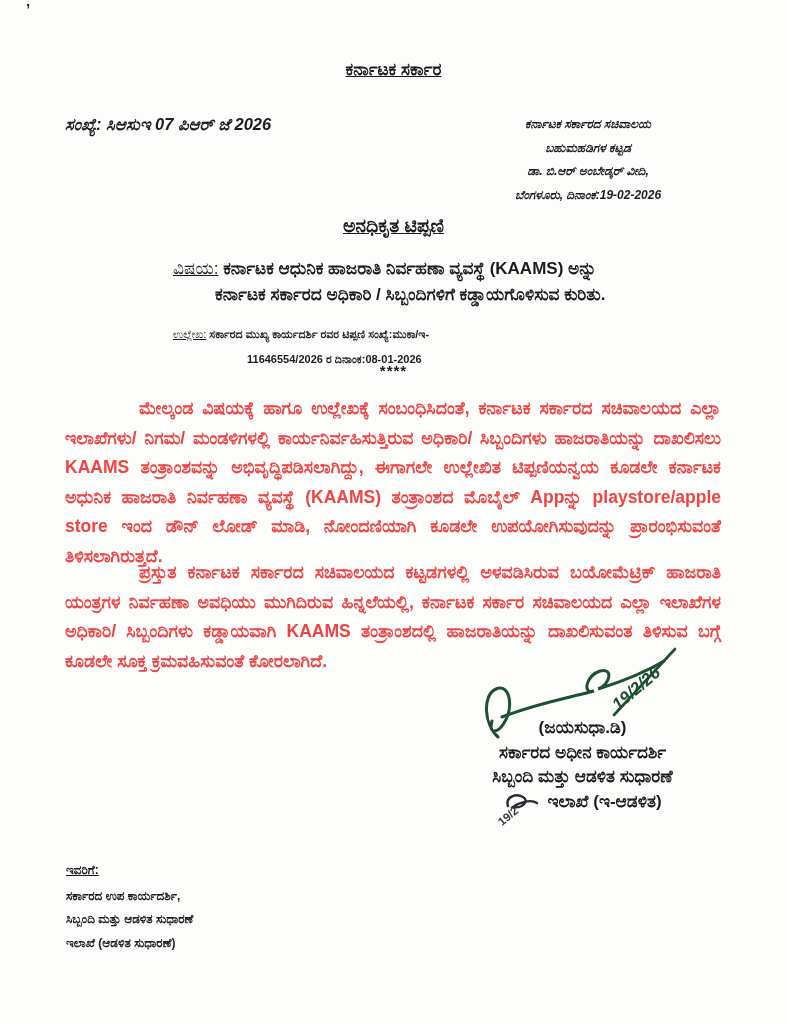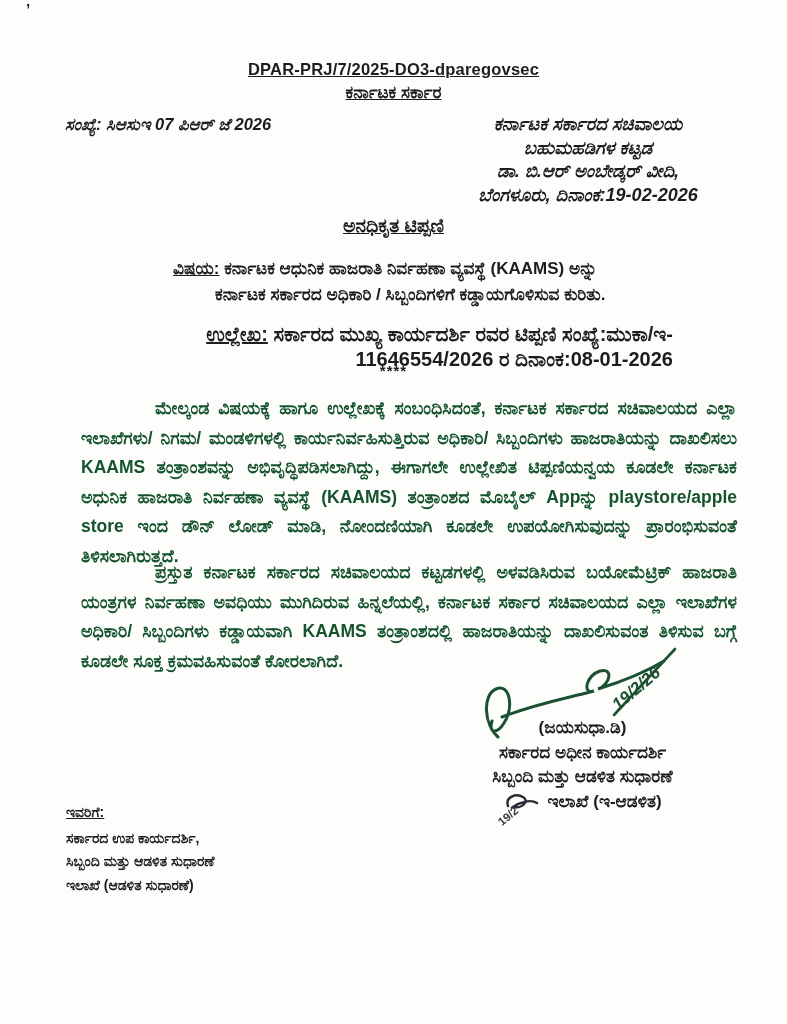--- a/index.html
+++ b/index.html
@@ -27,73 +27,71 @@
   }
   .gov-name {
     font-size:17px; font-weight:700; text-decoration:underline;
   }
   .meta-row {
     position:absolute; top:113px; left:65px; right:68px;
     display:flex; justify-content:space-between; align-items:flex-start;font-style:italic;
   }
   .number-line { font-size:16.5px; font-weight:600; padding-top:2px; }
   .address-block {
-    text-align:center; font-size:18px; font-weight:600;
+    text-align:center; font-size:12px; font-weight:600;
     line-height:23.5px; width:262px;
   }
   .note-title {
     position:absolute; top:215px; left:0; width:100%;
     text-align:center; font-size:19px; font-weight:700;
     text-decoration:underline;
   }
   .subject-block { position:absolute; top:256px; left:173px; width:500px; font-size:17px; font-weight:600; line-height:26px; }
-  .ref-block     { position:absolute; top:322px; left:173px; width:500px; font-size:20px; font-weight:600; line-height:25px;text-align:right; }
-  .block-label   { font-weight:700; text-decoration:underline; }
+  .ref-block     { position:absolute; top:322px; left:173px; width:500px; font-size:11px; font-weight:600; line-height:25px; }
+  .block-label   { font-weight:400; text-decoration:underline; }
   .indent-2 { margin-left:42px; }
   .indent-3 { margin-left:74px; }
   .stars {
     position:absolute; top:362px; left:0; width:100%;
     text-align:center; font-size:15px; font-weight:700; letter-spacing:1px;
   }
   .para {
     position:absolute; left:65px; width:656px;
     font-size:17.5px; font-weight:600;
     line-height:29.5px; text-align:justify; text-indent:74px;
-    color:#14532d;
-    margin-left:16px;
+    color:#ef4444;
   }
   .para-1 { top:394px; }
   .para-2 { top:558px; }
   .signature-svg { position:absolute; left:468px; top:645px; }
   .sign-block {
     position:absolute; top:716px; left:420px; width:325px;
     text-align:center; font-size:17px; font-weight:600; line-height:24.5px;
   }
   .dept-line { position:relative; display:flex; align-items:center; justify-content:center; gap:6px; }
   .initial-wrap { position:relative; width:38px; height:24px; display:inline-block; }
   .initial-date {
     position:absolute; left:-6px; top:14px;
     font-size:11.5px; font-weight:600; color:#3a3a45;
     transform:rotate(-40deg);
   }
   .recipient-block {
-    position:absolute; top:801px; left:66px;
-    font-size:14px; font-weight:600; line-height:23.5px;
+    position:absolute; top:859px; left:66px;
+    font-size:12px; font-weight:600; line-height:23.5px;
   }
   .recipient-label { font-weight:700; text-decoration:underline; display:inline-block; margin-bottom:2px; }
 </style>
 </head>
 <body>
 
 <div class="page">
 
   <span class="corner-mark">’</span>
 
   <div class="doc-header">
-    <div class="file-number">DPAR-PRJ/7/2025-DO3-dparegovsec</div>
     <div class="gov-name">ಕರ್ನಾಟಕ ಸರ್ಕಾರ</div>
   </div>
 
   <div class="meta-row">
     <span class="number-line">ಸಂಖ್ಯೆ: ಸಿಆಸುಇ 07 ಪಿಆರ್ ಜೆ 2026</span>
     <div class="address-block">
       <div>ಕರ್ನಾಟಕ ಸರ್ಕಾರದ ಸಚಿವಾಲಯ</div>
       <div>ಬಹುಮಹಡಿಗಳ ಕಟ್ಟಡ</div>
       <div>ಡಾ. ಬಿ.ಆರ್ ಅಂಬೇಡ್ಕರ್ ವೀದಿ,</div>
       <div>ಬೆಂಗಳೂರು, ದಿನಾಂಕ:19-02-2026</div>

